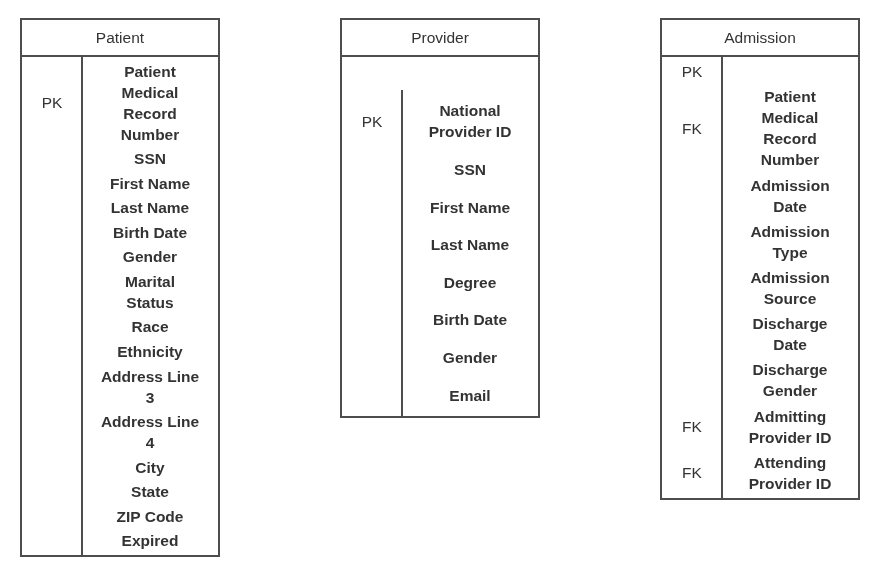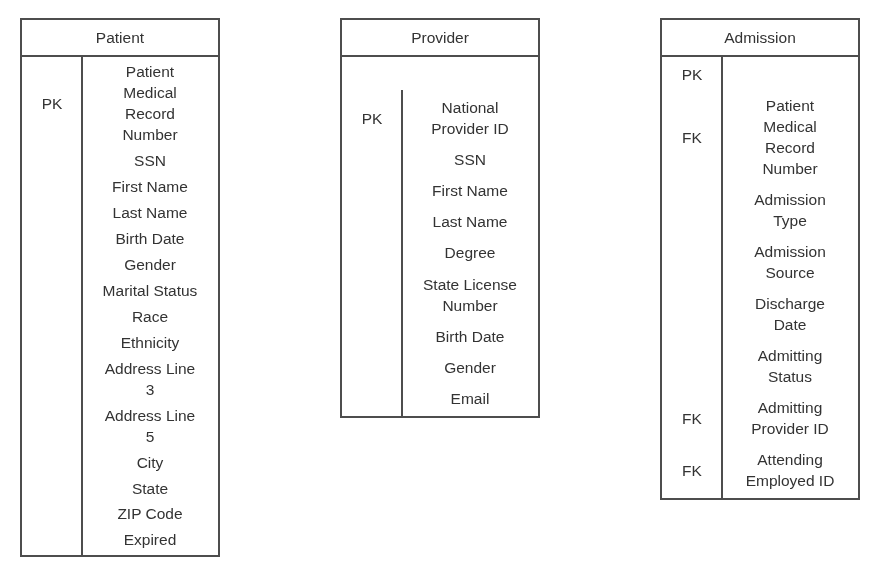--- a/index.html
+++ b/index.html
@@ -71,20 +71,21 @@
     text-align: center;
     font-size: 15.5px;
     line-height: 21px;
   }
   .field-cell {
     flex: 1;
     text-align: center;
     font-size: 15.5px;
     line-height: 21px;
     padding: 0 18px;
+    font-weight: bold;
   }
 </style>
 </head>
 <body>
 
 <div class="canvas">
 
   <section class="er-table patient">
     <header class="er-header">Patient</header>
     <div class="er-body">
@@ -125,21 +126,21 @@
           <div class="er-row">
             <div class="key-cell"></div>
             <div class="field-cell">Ethnicity</div>
           </div>
           <div class="er-row">
             <div class="key-cell"></div>
             <div class="field-cell">Address Line 3</div>
           </div>
           <div class="er-row">
             <div class="key-cell"></div>
-            <div class="field-cell">Address Line 5</div>
+            <div class="field-cell">Address Line 4</div>
           </div>
           <div class="er-row">
             <div class="key-cell"></div>
             <div class="field-cell">City</div>
           </div>
           <div class="er-row">
             <div class="key-cell"></div>
             <div class="field-cell">State</div>
           </div>
           <div class="er-row">
@@ -174,24 +175,20 @@
           <div class="er-row">
             <div class="key-cell"></div>
             <div class="field-cell">Last Name</div>
           </div>
           <div class="er-row">
             <div class="key-cell"></div>
             <div class="field-cell">Degree</div>
           </div>
           <div class="er-row">
             <div class="key-cell"></div>
-            <div class="field-cell">State License Number</div>
-          </div>
-          <div class="er-row">
-            <div class="key-cell"></div>
             <div class="field-cell">Birth Date</div>
           </div>
           <div class="er-row">
             <div class="key-cell"></div>
             <div class="field-cell">Gender</div>
           </div>
           <div class="er-row">
             <div class="key-cell"></div>
             <div class="field-cell">Email</div>
           </div>
@@ -206,39 +203,43 @@
       <div class="er-rows">
           <div class="er-row">
             <div class="key-cell">PK</div>
           </div>
           <div class="er-row">
             <div class="key-cell">FK</div>
             <div class="field-cell">Patient Medical Record Number</div>
           </div>
           <div class="er-row">
             <div class="key-cell"></div>
+            <div class="field-cell">Admission Date</div>
+          </div>
+          <div class="er-row">
+            <div class="key-cell"></div>
             <div class="field-cell">Admission Type</div>
           </div>
           <div class="er-row">
             <div class="key-cell"></div>
             <div class="field-cell">Admission Source</div>
           </div>
           <div class="er-row">
             <div class="key-cell"></div>
             <div class="field-cell">Discharge Date</div>
           </div>
           <div class="er-row">
             <div class="key-cell"></div>
-            <div class="field-cell">Admitting Status</div>
+            <div class="field-cell">Discharge Gender</div>
           </div>
           <div class="er-row">
             <div class="key-cell">FK</div>
             <div class="field-cell">Admitting Provider ID</div>
           </div>
           <div class="er-row">
             <div class="key-cell">FK</div>
-            <div class="field-cell">Attending Employed ID</div>
+            <div class="field-cell">Attending Provider ID</div>
           </div>
         </div>
     </div>
   </section>
 
 </div>
 
 </body></html>

